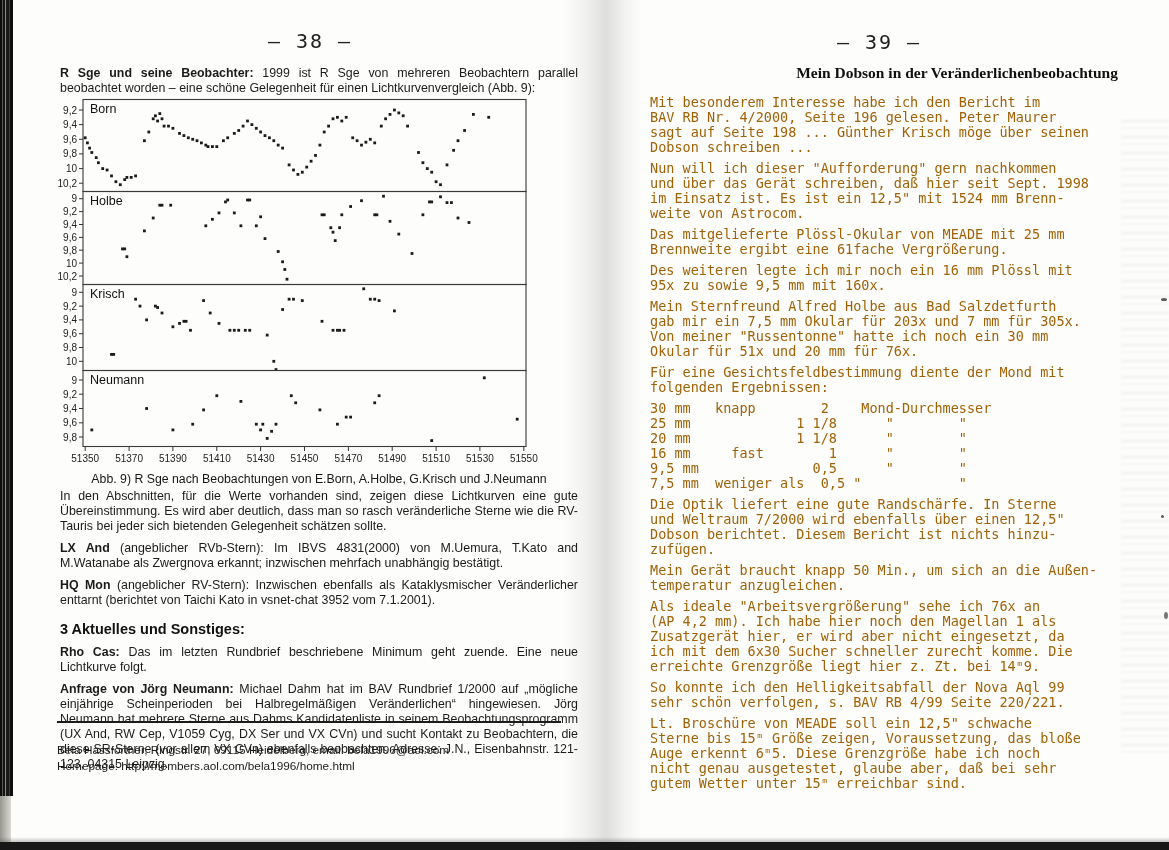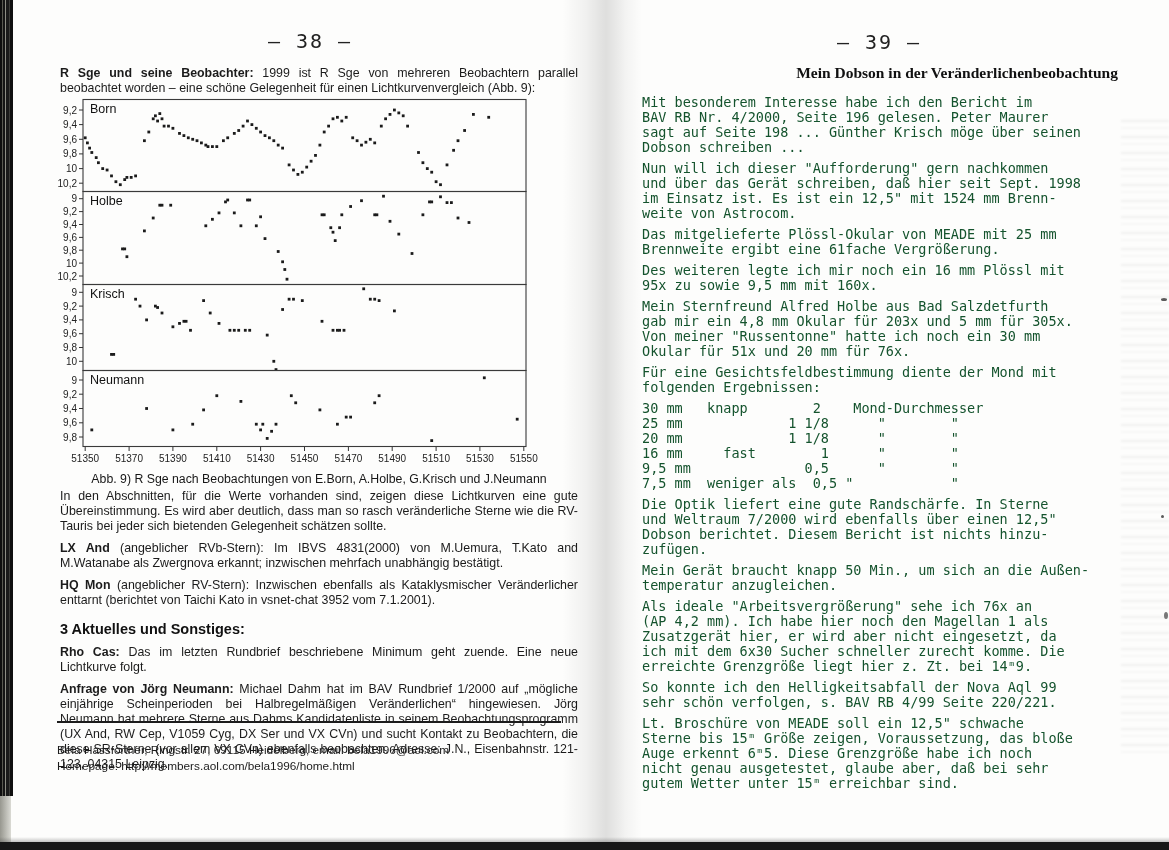--- a/index.html
+++ b/index.html
@@ -42,21 +42,21 @@
   #lower{position:absolute;top:489px;left:60px;width:518px;}
   #lp-heading{font:bold 14.5px "Liberation Sans",sans-serif;color:#111;margin:13px 0 8px;}
   #footer{position:absolute;top:721px;left:57px;width:504px;border-top:2px solid #1c1c1c;padding-top:20px;
     font:11.8px/15.5px "Liberation Sans",sans-serif;color:#1b1b1b;}
 
   
   #pn39{position:absolute;top:30px;left:640px;width:478px;text-align:center;}
   #title39{position:absolute;top:64px;left:640px;width:478px;text-align:right;
     font:bold 15.5px "Liberation Serif",serif;color:#111;}
   #rp-text{position:absolute;top:95px;left:638px;width:492px;}
-  .tblock{font:13.5px/15px "DejaVu Sans Mono",monospace;color:#14532d;white-space:pre-wrap;margin:0 4px 6px;}
+  .tblock{font:13.5px/15px "DejaVu Sans Mono",monospace;color:#a16207;white-space:pre-wrap;margin:0 12px 6px;}
 </style>
 </head>
 <body>
 
 <div class="scan">
 
   <div class="page page-left">
     <div class="pn" id="pn38">– 38 –</div>
     <div id="intro">
         <p><span class="lead">R Sge und seine Beobachter:</span> 1999 ist R Sge von mehreren Beobachtern parallel beobachtet worden – eine schöne Gelegenheit für einen Lichtkurvenvergleich (Abb. 9):</p>
@@ -375,21 +375,21 @@
 Dobson schreiben ...</div>
         <div class="tblock">Nun will ich dieser "Aufforderung" gern nachkommen
 und über das Gerät schreiben, daß hier seit Sept. 1998
 im Einsatz ist. Es ist ein 12,5" mit 1524 mm Brenn-
 weite von Astrocom.</div>
         <div class="tblock">Das mitgelieferte Plössl-Okular von MEADE mit 25 mm
 Brennweite ergibt eine 61fache Vergrößerung.</div>
         <div class="tblock">Des weiteren legte ich mir noch ein 16 mm Plössl mit
 95x zu sowie 9,5 mm mit 160x.</div>
         <div class="tblock">Mein Sternfreund Alfred Holbe aus Bad Salzdetfurth
-gab mir ein 4,8 mm Okular für 203x und 5 mm für 305x.
+gab mir ein 7,5 mm Okular für 203x und 7 mm für 305x.
 Von meiner "Russentonne" hatte ich noch ein 30 mm
 Okular für 51x und 20 mm für 76x.</div>
         <div class="tblock">Für eine Gesichtsfeldbestimmung diente der Mond mit
 folgenden Ergebnissen:</div>
         <div class="tblock">30 mm   knapp        2    Mond-Durchmesser
 25 mm             1 1/8      "        "
 20 mm             1 1/8      "        "
 16 mm     fast        1      "        "
 9,5 mm              0,5      "        "
 7,5 mm  weniger als  0,5 "            "</div>

